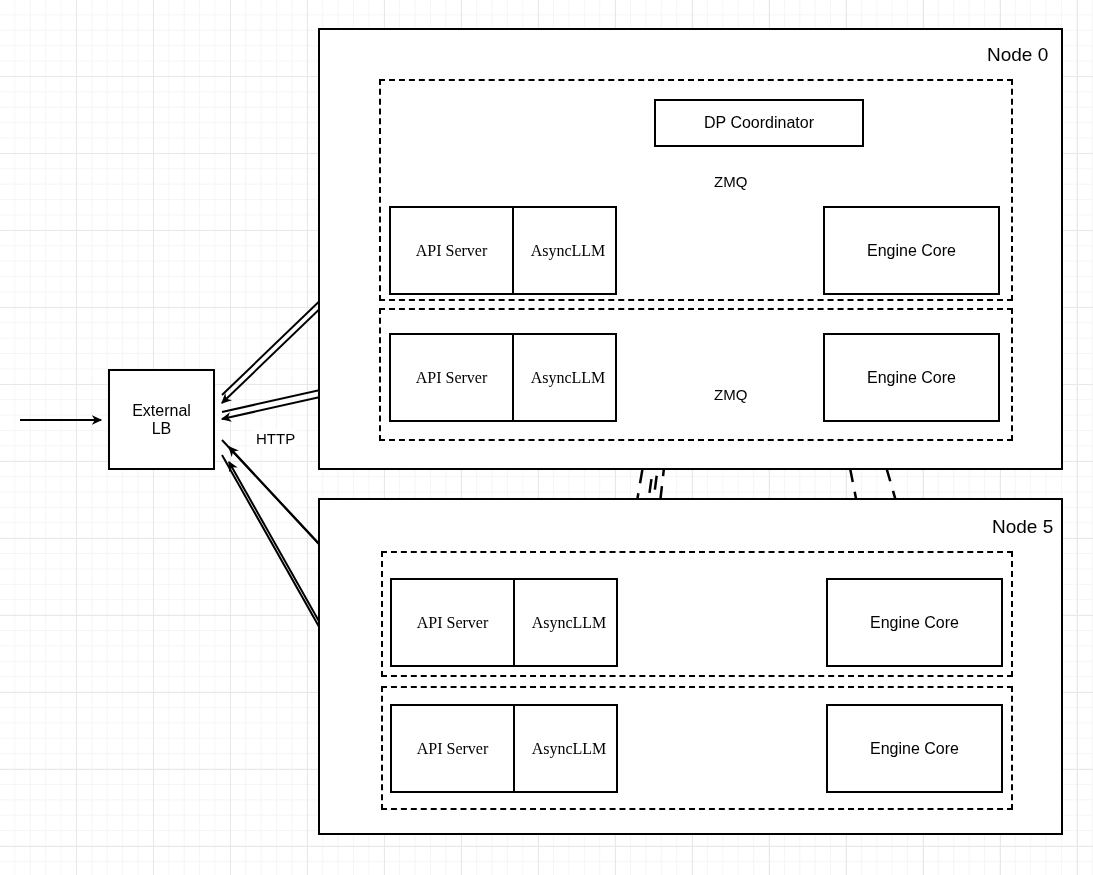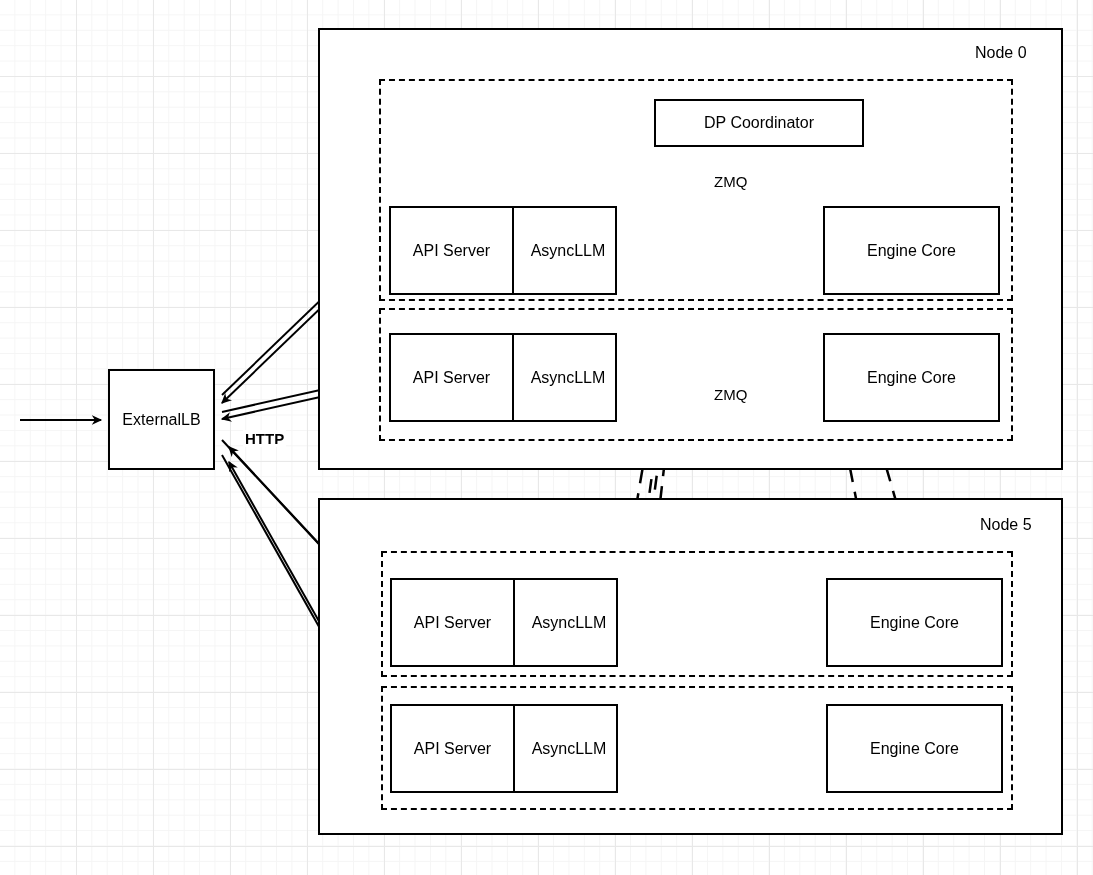--- a/index.html
+++ b/index.html
@@ -26,23 +26,24 @@
     pointer-events:none;
   }
   .node-frame{
     position:absolute;
     border:2px solid #000000;
     background:#ffffff;
     box-sizing:border-box;
   }
   .node-label{
     position:absolute;
-    font-size:16px;
-    color:#000000;
-    white-space:nowrap;
+    font-size:19px;
+    color:#000000;
+    white-space:nowrap;
+    margin-left:12px;
   }
   .dash-group{
     position:absolute;
     border:2px dashed #000000;
     background:transparent;
     box-sizing:border-box;
   }
   .box{
     position:absolute;
     border:2px solid #000000;
@@ -64,20 +65,21 @@
     align-items:stretch;
   }
   .split-cell{
     display:flex;
     align-items:center;
     justify-content:center;
     font-size:16px;
     color:#000000;
     white-space:nowrap;
     box-sizing:border-box;
+    font-family:Liberation Serif, serif;
   }
   .split-cell.left{ flex:0 0 auto; border-right:2px solid #000000; }
   .split-cell.right{ flex:1 1 auto;padding-left:7px; }
   .edge-label{
     position:absolute;
     font-size:15px;
     color:#000000;
     background:#ffffff;
     padding:0 2px;
     white-space:nowrap;
@@ -263,22 +265,22 @@
     </div>
     <div class="split-cell right">
       <span>AsyncLLM</span>
     </div>
   </div>
 
   <div class="box" style="left:826px;top:704px;width:177px;height:89px;">
     <span>Engine Core</span>
   </div>
 
-  <div class="box" style="left:108px;top:369px;width:107px;height:101px;flex-direction:row;">
+  <div class="box" style="left:108px;top:369px;width:107px;height:101px;flex-direction:column;">
     <span>External</span>
     <span>LB</span>
   </div>
 
-  <div class="edge-label" style="left:243px;top:430px;font-weight:bold;">HTTP</div>
+  <div class="edge-label" style="left:254px;top:430px;">HTTP</div>
   <div class="edge-label" style="left:712px;top:173px;">ZMQ</div>
   <div class="edge-label" style="left:712px;top:386px;">ZMQ</div>
 
 </div>
 
 </body></html>

